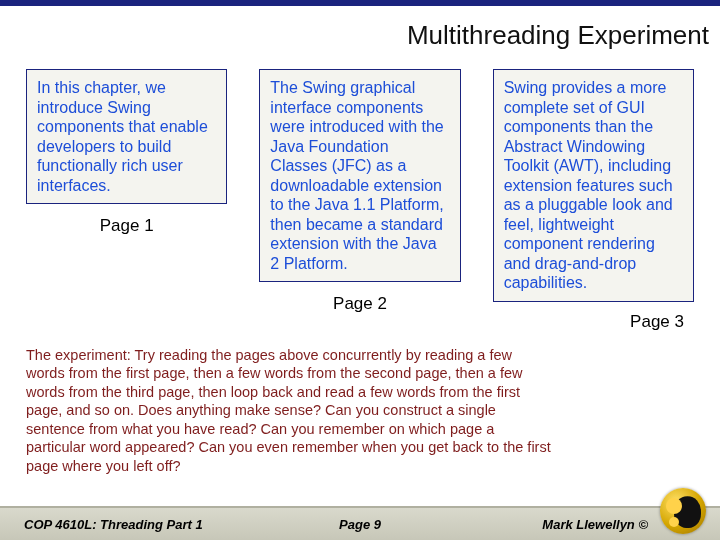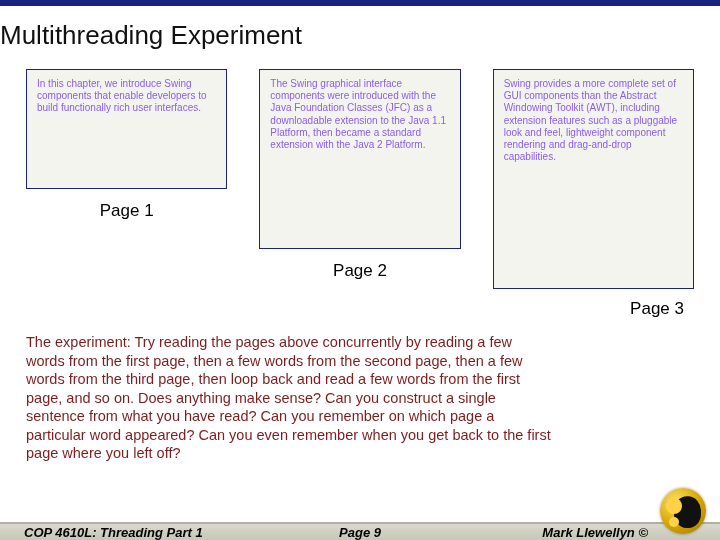--- a/index.html
+++ b/index.html
@@ -3,51 +3,51 @@
 <meta charset="utf-8">
 <style>
   * { box-sizing: border-box; margin: 0; padding: 0; }
   html, body { width: 720px; height: 540px; font-family: Arial, Helvetica, sans-serif; background: #fff; }
   .slide {
     width: 720px; height: 540px; position: relative;
     display: flex; flex-direction: column;
   }
   .topbar { height: 6px; background: #1a237e; }
   .title {
-    text-align: left; font-size: 26px; color: #111;
-    padding: 14px 0 10px 0; font-weight: 400;
+    text-align: right; font-size: 26px; color: #111;
+    padding: 14px 11px 10px 0; font-weight: 400;
   }
   .body {
     flex: 1; padding: 0 26px 0 26px; position: relative;
   }
   .cols {
     display: flex; gap: 32px; margin-top: 8px;
   }
   .col {
     flex: 1; display: flex; flex-direction: column; align-items: center;
   }
   .card {
     border: 1.2px solid #1a237e; background: #f4f4ef;
-    padding: 8px 10px; font-size: 10px; line-height: 1.22;
-    color: #8b5cf6; width: 100%;
+    padding: 8px 10px; font-size: 16px; line-height: 1.22;
+    color: #1d4ed8; width: 100%;
   }
   .col1 .card { min-height: 120px; }
   .col2 .card { min-height: 180px; }
   .col3 .card { min-height: 220px; }
   .pagelabel {
     font-size: 17px; color: #000; margin-top: 12px; align-self: center;
   }
   .col3 .pagelabel { align-self: flex-end; margin-right: 10px; margin-top: 10px; }
   .experiment {
     margin-top: 14px; font-size: 14.5px; line-height: 1.28; color: #7f1d1d;
     width: 79%;
   }
   .footer {
     position: absolute; bottom: 0; left: 0; right: 0;
-    height: 18px;
+    height: 34px;
     background: linear-gradient(#d9d9cc, #c7c7b8);
     border-top: 2px solid #b0b0a0;
     display: flex; align-items: center; justify-content: space-between;
     padding: 0 18px 0 24px;
     font-size: 13px; font-weight: bold; font-style: italic; color: #000;
   }
   .footer .center { position: absolute; left: 50%; transform: translateX(-50%); }
   .logo {
     width: 46px; height: 46px; border-radius: 50%;
     background: radial-gradient(circle at 35% 30%, #ffe066 0%, #d4a500 55%, #9a7200 100%);

